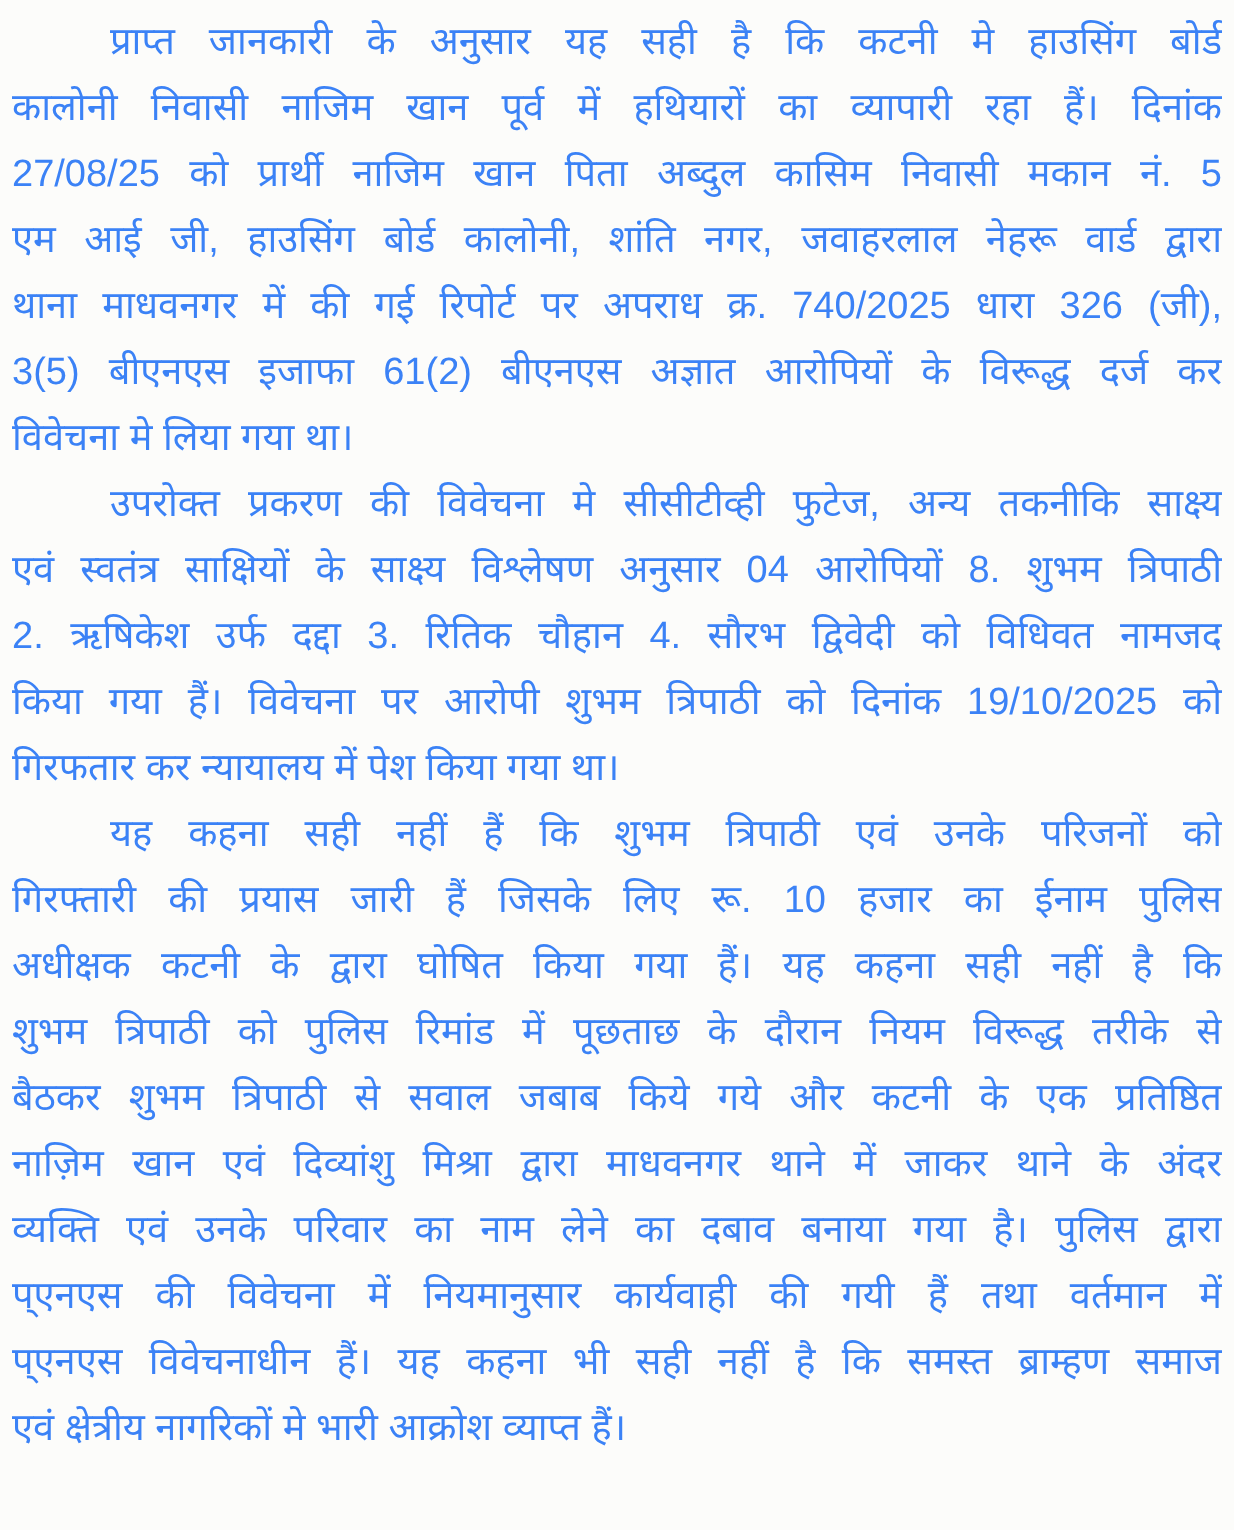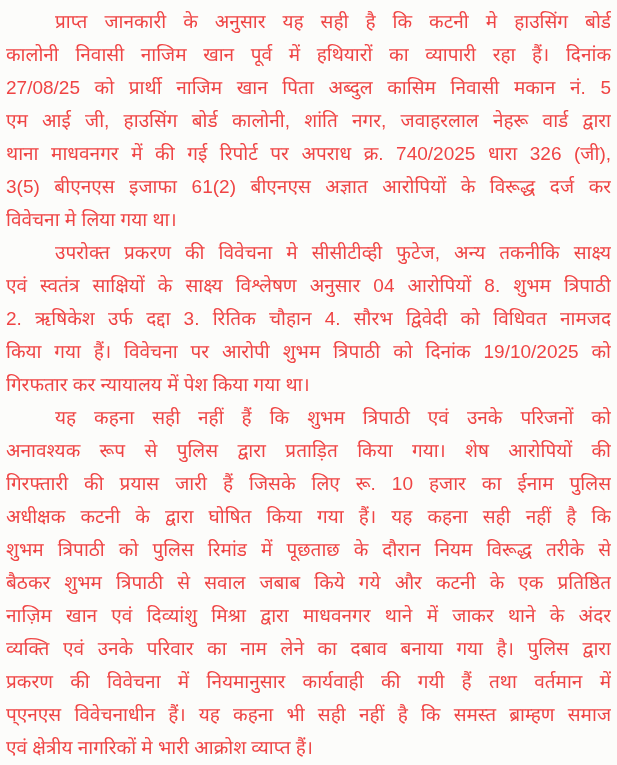--- a/index.html
+++ b/index.html
@@ -11,21 +11,21 @@
     overflow: hidden;
   }
   .page {
     box-sizing: border-box;
     width: 617px;
     height: 765px;
     padding: 5px 6px 0 6px;
     font-family: "Liberation Sans", "DejaVu Sans", sans-serif;
     font-size: 19px;
     font-weight: 500;
-    color: #ef4444;
+    color: #3b82f6;
     background: #fcfcfa;
   }
   .para { margin: 0; padding: 0; }
   .line {
     height: 33px;
     line-height: 33px;
     text-align: justify;
     text-align-last: justify;
     overflow: hidden;
   }
@@ -50,25 +50,24 @@
   <div class="para">
     <div class="line first">उपरोक्त प्रकरण की विवेचना मे सीसीटीव्ही फुटेज, अन्य तकनीकि साक्ष्य</div>
     <div class="line">एवं स्वतंत्र साक्षियों के साक्ष्य विश्लेषण अनुसार 04 आरोपियों 8. शुभम त्रिपाठी</div>
     <div class="line">2. ऋषिकेश उर्फ दद्दा 3. रितिक चौहान 4. सौरभ द्विवेदी को विधिवत नामजद</div>
     <div class="line">किया गया हैं। विवेचना पर आरोपी शुभम त्रिपाठी को दिनांक 19/10/2025 को</div>
     <div class="line lastline">गिरफतार कर न्यायालय में पेश किया गया था।</div>
   </div>
 
   <div class="para">
     <div class="line first">यह कहना सही नहीं हैं कि शुभम त्रिपाठी एवं उनके परिजनों को</div>
-    <div class="line">अनावश्यक रूप से पुलिस द्वारा प्रताड़ित किया गया। शेष आरोपियों की</div>
     <div class="line">गिरफ्तारी की प्रयास जारी हैं जिसके लिए रू. 10 हजार का ईनाम पुलिस</div>
     <div class="line">अधीक्षक कटनी के द्वारा घोषित किया गया हैं। यह कहना सही नहीं है कि</div>
     <div class="line">शुभम त्रिपाठी को पुलिस रिमांड में पूछताछ के दौरान नियम विरूद्ध तरीके से</div>
     <div class="line">बैठकर शुभम त्रिपाठी से सवाल जबाब किये गये और कटनी के एक प्रतिष्ठित</div>
     <div class="line">नाज़िम खान एवं दिव्यांशु मिश्रा द्वारा माधवनगर थाने में जाकर थाने के अंदर</div>
     <div class="line">व्यक्ति एवं उनके परिवार का नाम लेने का दबाव बनाया गया है। पुलिस द्वारा</div>
-    <div class="line">प्रकरण की विवेचना में नियमानुसार कार्यवाही की गयी हैं तथा वर्तमान में</div>
+    <div class="line">प्एनएस की विवेचना में नियमानुसार कार्यवाही की गयी हैं तथा वर्तमान में</div>
     <div class="line">प्एनएस विवेचनाधीन हैं। यह कहना भी सही नहीं है कि समस्त ब्राम्हण समाज</div>
     <div class="line lastline">एवं क्षेत्रीय नागरिकों मे भारी आक्रोश व्याप्त हैं।</div>
   </div>
 
 </div>
 
 </body></html>

